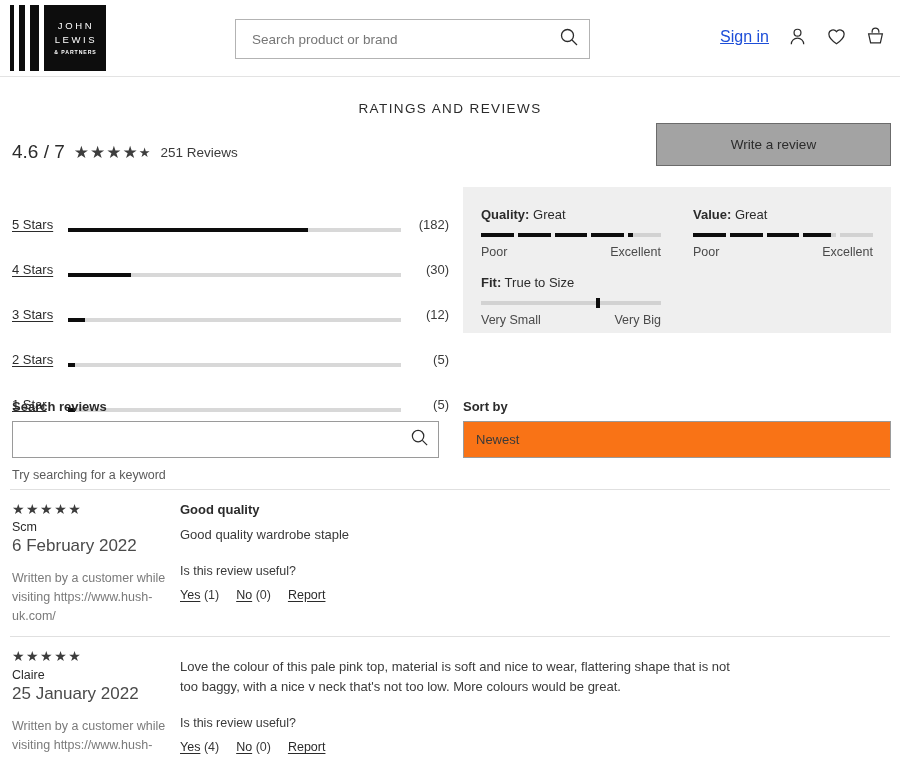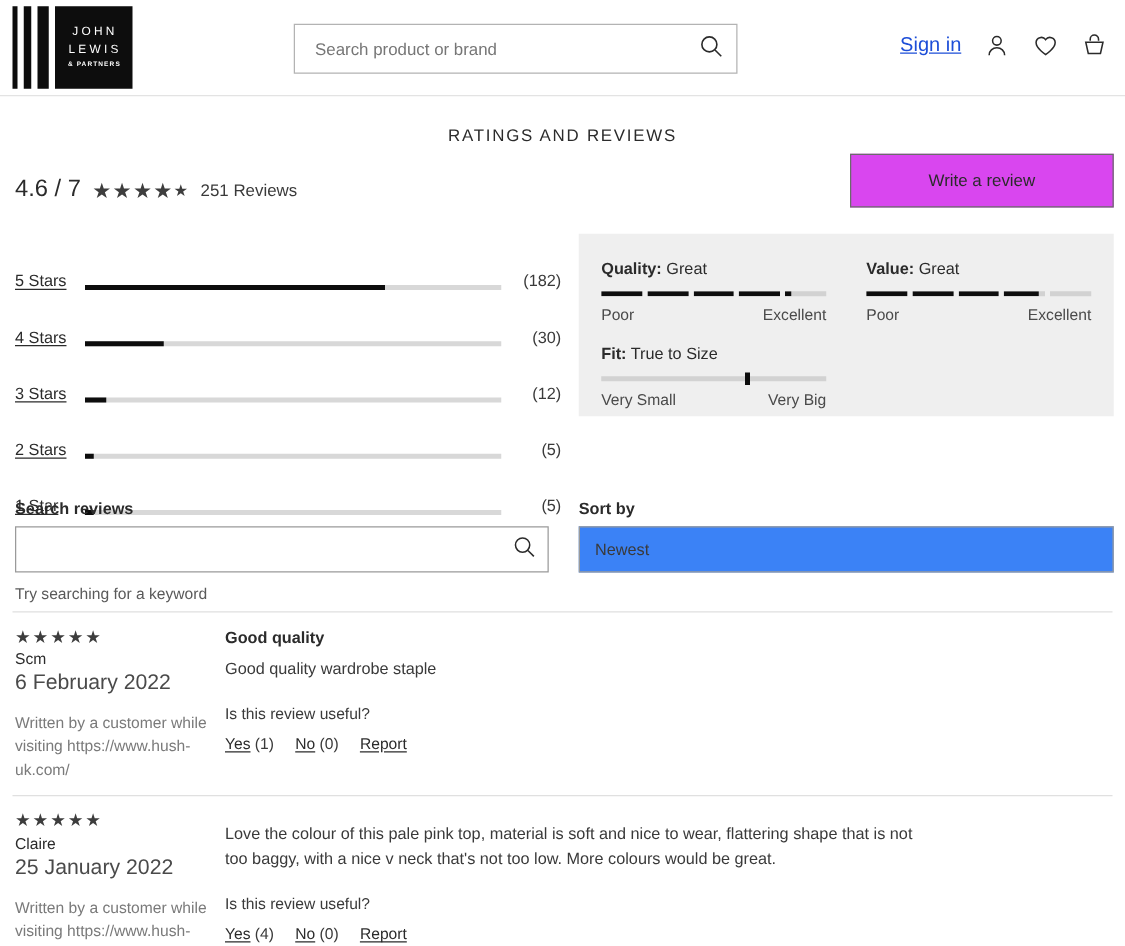--- a/index.html
+++ b/index.html
@@ -115,23 +115,23 @@
     letter-spacing: 1px;
     color: #3d3d3d;
     line-height: 1;
   }
   .half-star { font-size: 13px; position: relative; top: -1px; }
   .review-count { font-size: 13.5px; color: #3a3a3a; }
 
   .write-review-btn {
     position: absolute;
     right: 9px; top: -18px;
-    width: 211px; height: 43px;
+    width: 235px; height: 43px;
     border: 1px solid #6b6b6b;
-    background: #d946ef;
+    background: #a3a3a3;
     font-family: "Liberation Sans", sans-serif;
     font-size: 13.5px;
     color: #2b2b2b;
     cursor: pointer;
   }
 
   
   .mid-section {
     position: relative;
     margin-top: 10px;
@@ -263,21 +263,21 @@
     background: transparent;
   }
   .hint {
     margin-top: 10px;
     font-size: 12.5px;
     color: #5a5a5a;
   }
   .sort-select {
     height: 37px;
     border: 1px solid #9a9a9a;
-    background: #3b82f6;
+    background: #f97316;
     display: flex;
     align-items: center;
     padding: 0 12px;
     font-size: 13px;
     color: #3a3a3a;
     cursor: pointer;
   }
 
   .divider {
     margin: 0 10px;

